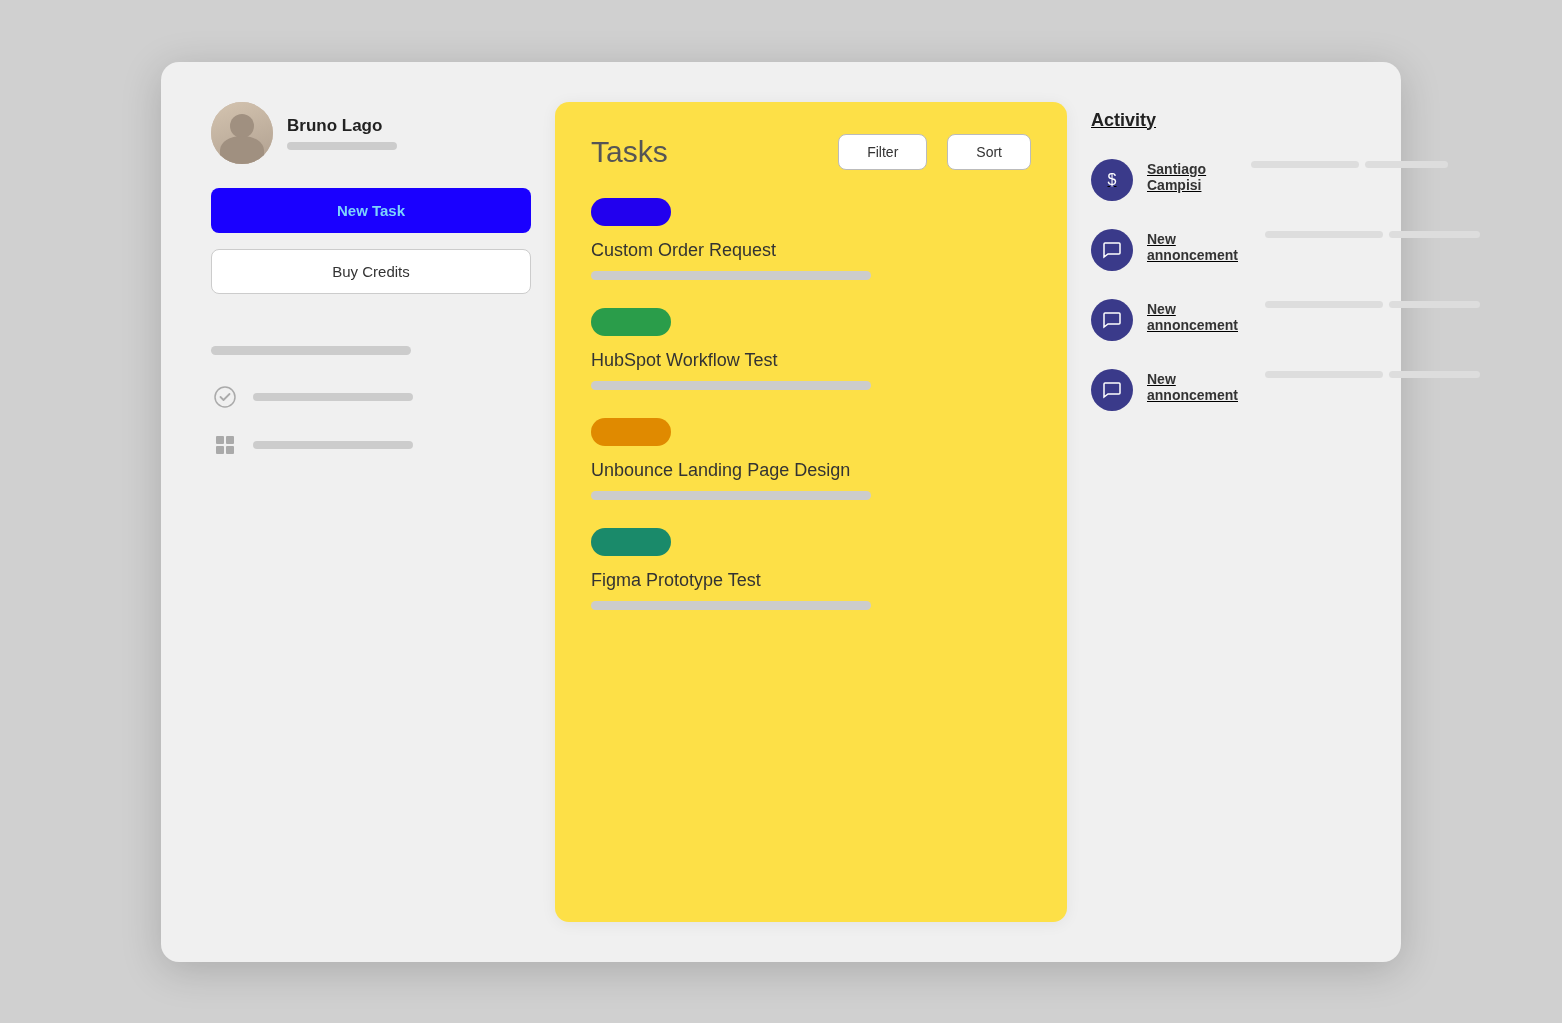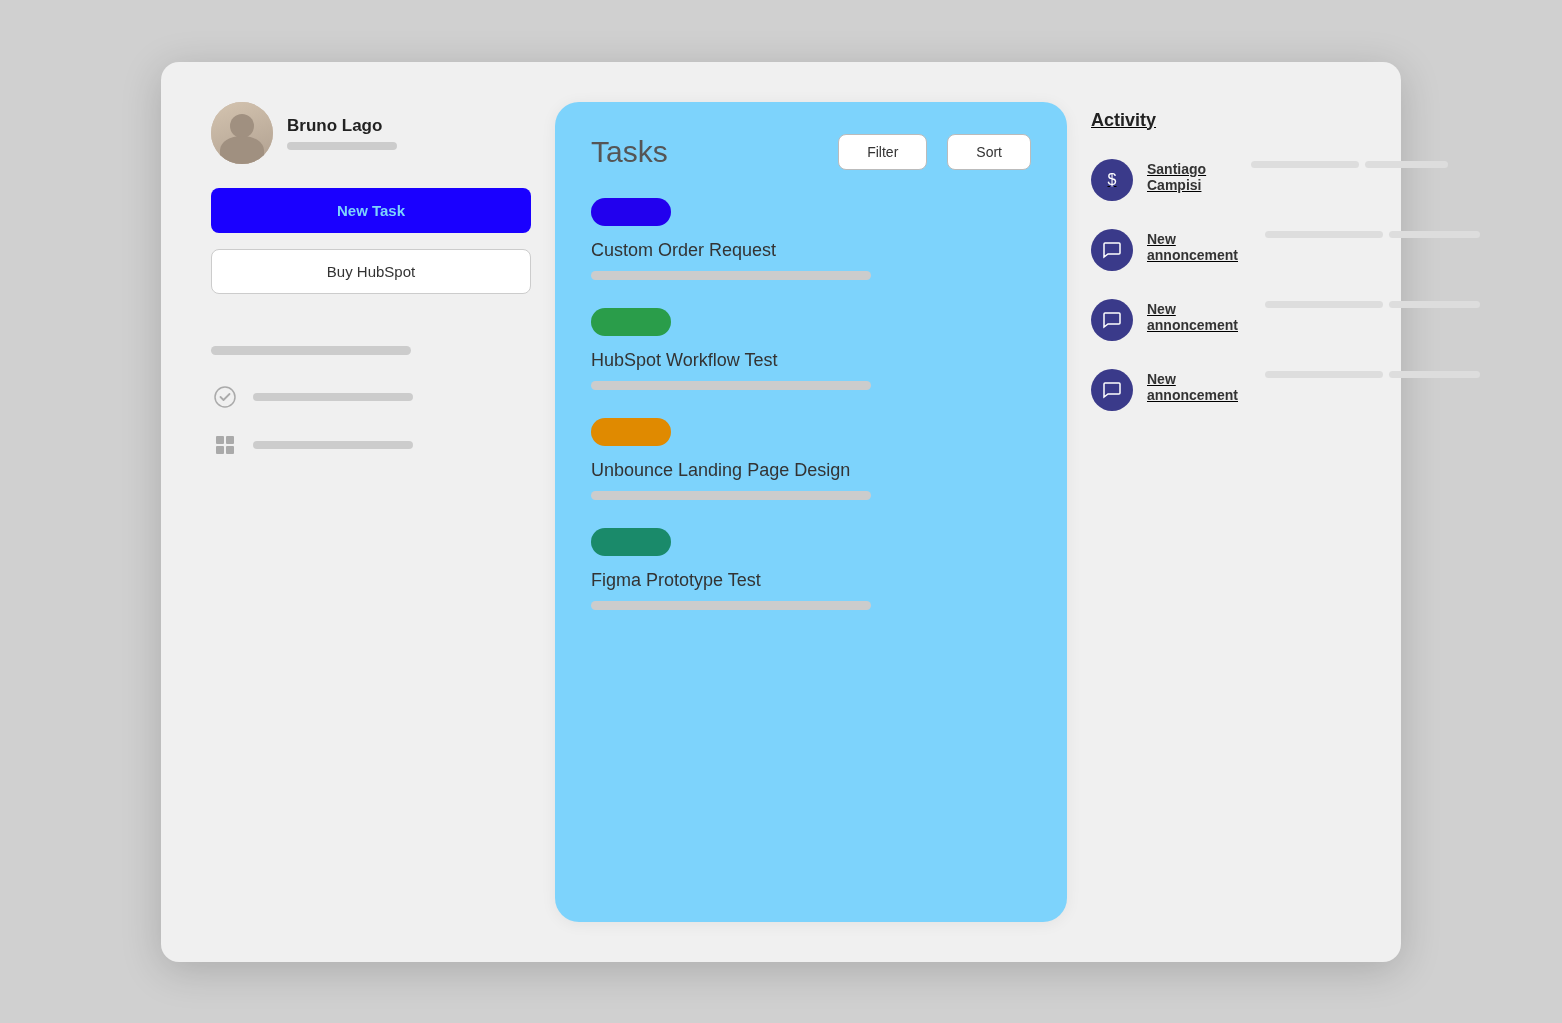--- a/index.html
+++ b/index.html
@@ -150,22 +150,22 @@
     .nav-bar-long {
       height: 8px;
       background: #ccc;
       border-radius: 4px;
       width: 160px;
     }
 
     
     .tasks-panel {
       flex: 1;
-      background: #7dd3fc;
-      border-radius: 24px;
+      background: #fde047;
+      border-radius: 14px;
       padding: 32px 36px;
       box-shadow: 0 2px 16px rgba(0,0,0,0.06);
       overflow-y: auto;
     }
     .tasks-header {
       display: flex;
       align-items: center;
       gap: 20px;
       margin-bottom: 28px;
     }
@@ -278,21 +278,21 @@
       <div class="avatar">
         <div class="avatar-img"></div>
       </div>
       <div class="user-info">
         <span class="user-name">Bruno Lago</span>
         <div class="user-subtitle"></div>
       </div>
     </div>
 
     <button class="btn-new-task">New Task</button>
-    <button class="btn-buy-credits">Buy HubSpot</button>
+    <button class="btn-buy-credits">Buy Credits</button>
 
     <div class="sidebar-spacer"></div>
     <div class="placeholder-bar"></div>
 
     <div class="sidebar-nav">
       <div class="nav-item">
         <div class="nav-icon">
           <svg width="22" height="22" viewBox="0 0 22 22" fill="none">
             <circle cx="11" cy="11" r="10" stroke="#aaa" stroke-width="1.5"></circle>
             <path d="M6.5 11l3 3 6-6" stroke="#aaa" stroke-width="1.8" stroke-linecap="round" stroke-linejoin="round"></path>

